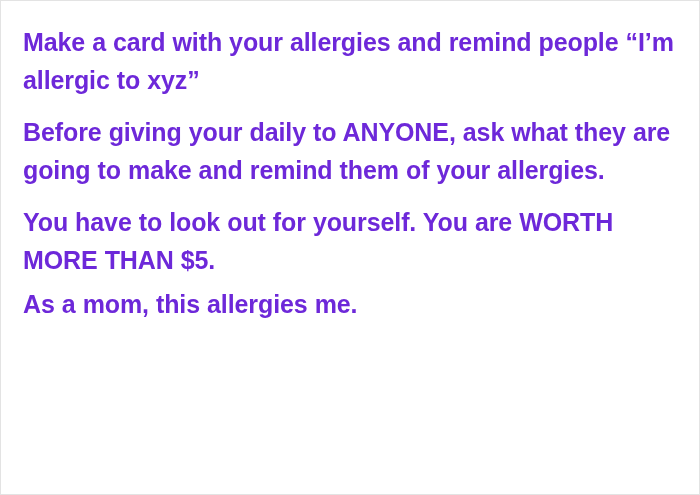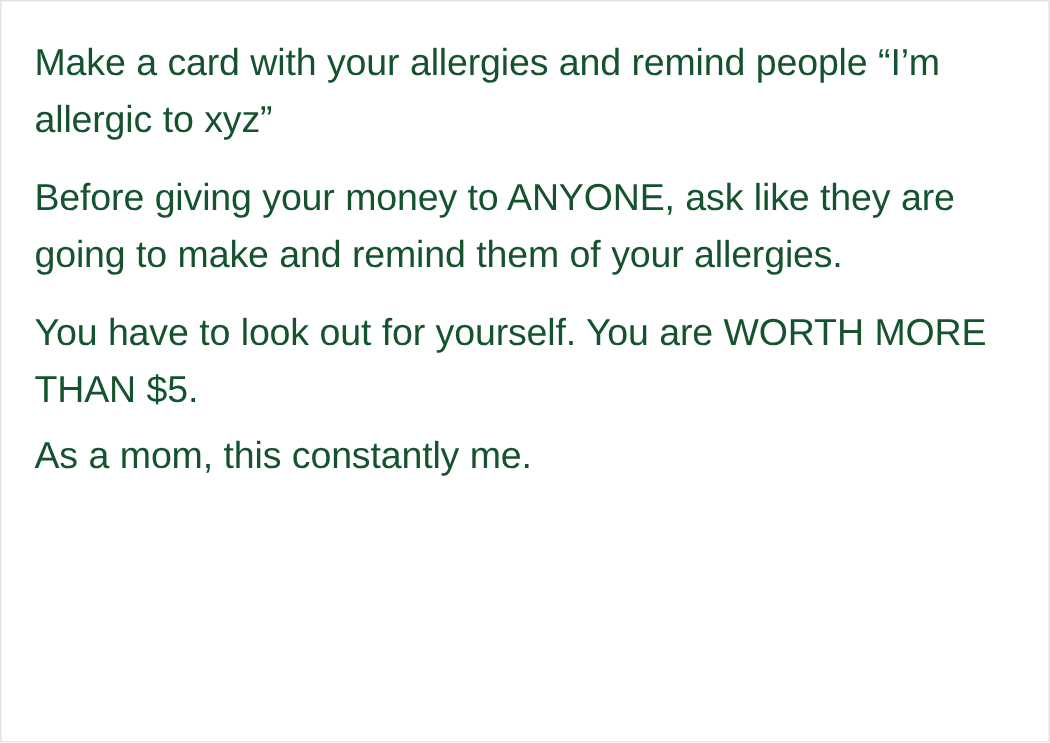--- a/index.html
+++ b/index.html
@@ -19,43 +19,43 @@
     background: #ffffff;
     border: 1px solid #e3e3e3;
     overflow: hidden;
   }
   .text-body {
     box-sizing: border-box;
     padding: 22px 24px 0 22px;
   }
   .para {
     margin: 0;
-    color: #14532d;
+    color: #6d28d9;
     font-size: 25px;
     line-height: 38px;
-    font-weight: 400;
+    font-weight: 700;
     letter-spacing: -0.1px;
     word-spacing: 0.2px;
     text-align: left;
     -webkit-font-smoothing: antialiased;
   }
   
   .para + .para { margin-top: 0px; }
   .gap-lg { margin-top: 14px !important; }
   .gap-sm { margin-top: 6px !important; }
 </style>
 </head>
 <body>
 
 <div class="screenshot">
   <div class="text-body">
 
     <p class="para">Make a card with your allergies and remind people “I’m allergic to xyz”</p>
 
-    <p class="para gap-lg">Before giving your money to ANYONE, ask like they are going to make and remind them of your allergies.</p>
+    <p class="para gap-lg">Before giving your daily to ANYONE, ask what they are going to make and remind them of your allergies.</p>
 
 
     <p class="para gap-lg">You have to look out for yourself. You are WORTH MORE THAN $5.</p>
 
-    <p class="para gap-sm">As a mom, this constantly me.</p>
+    <p class="para gap-sm">As a mom, this allergies me.</p>
 
   </div>
 </div>
 
 </body></html>

